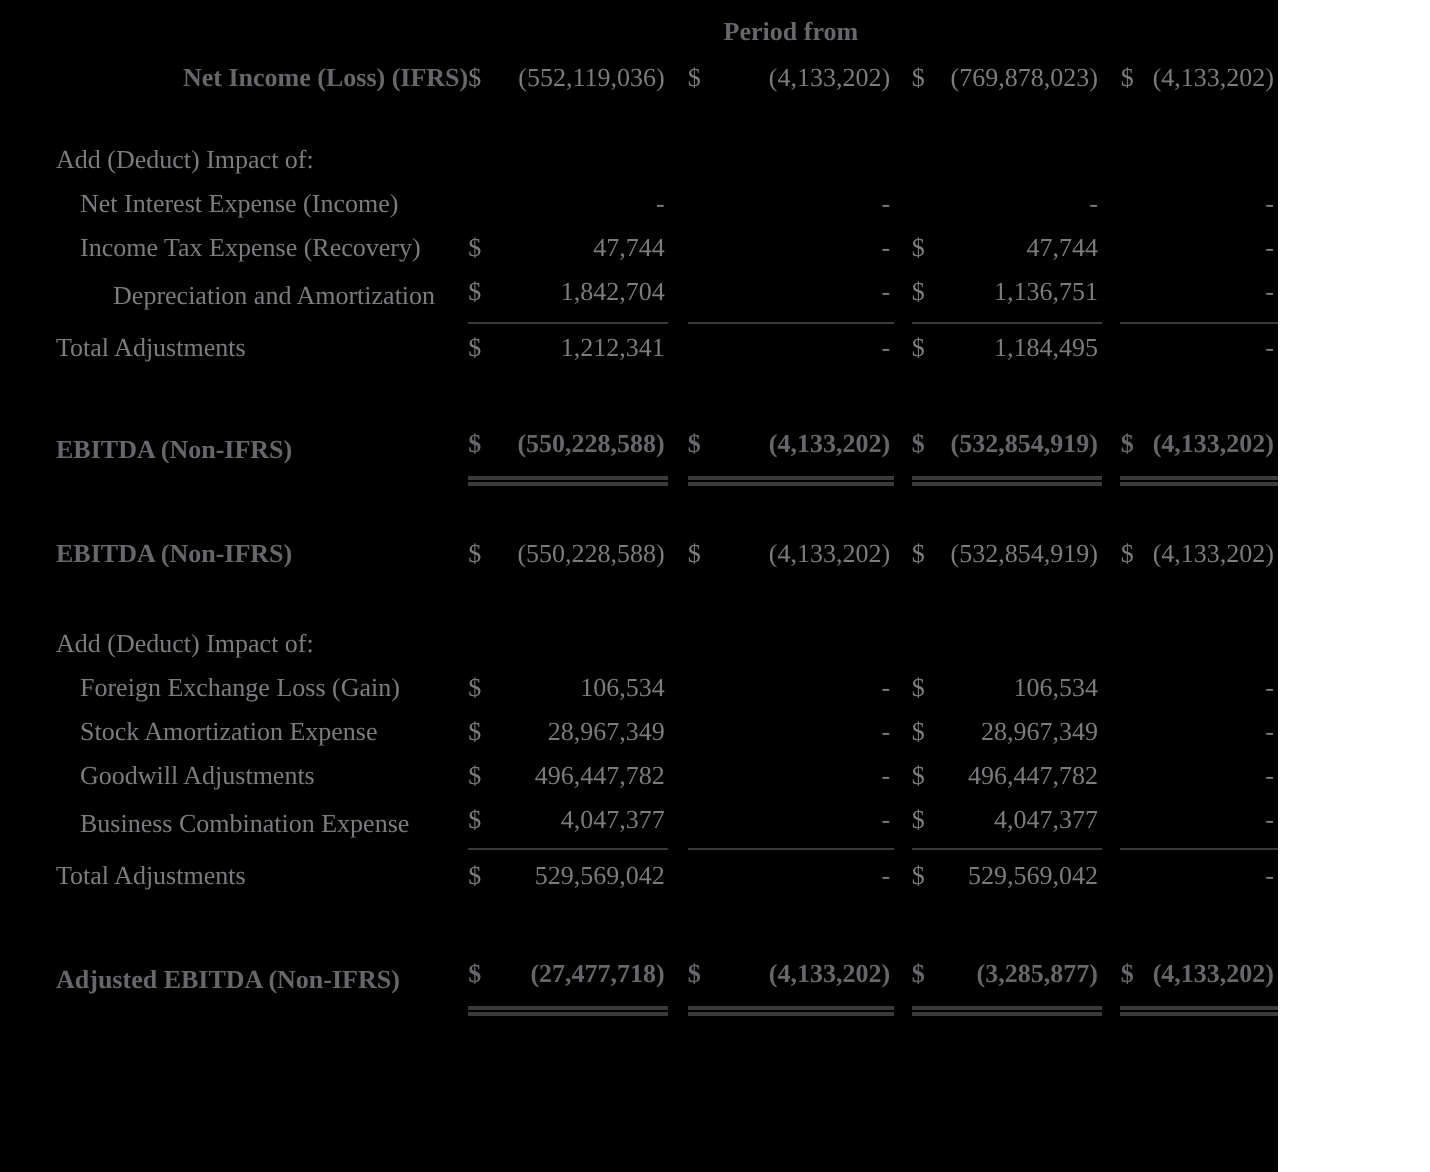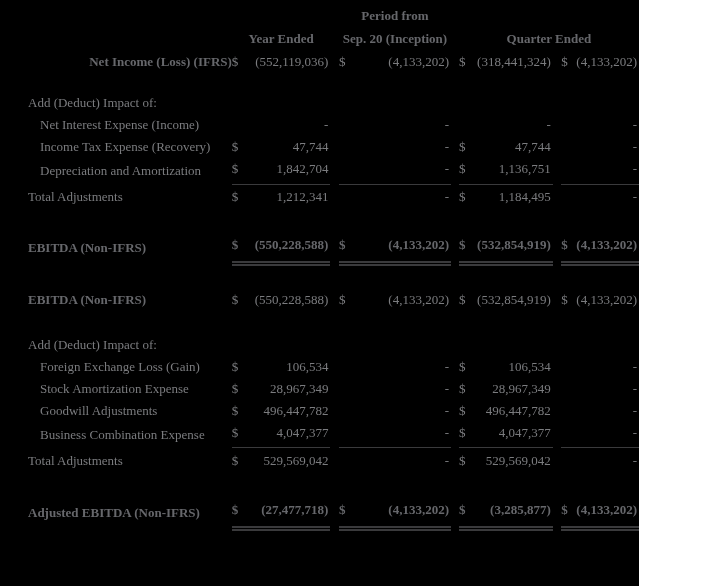--- a/index.html
+++ b/index.html
@@ -71,28 +71,20 @@
     </colgroup>
     <thead>
       <tr>
         <td></td>
         <td></td>
         <td></td>
         <td class="hc">Period from</td>
         <td></td>
         <td colspan="3"></td>
       </tr>
-      <tr>
-        <td></td>
-        <td class="hc">Year Ended</td>
-        <td></td>
-        <td class="hc">Sep. 20 (Inception)</td>
-        <td></td>
-        <td class="hc" colspan="3">Quarter Ended</td>
-      </tr>
     </thead>
     <tbody>
         <tr style="height: 24px; text-align: right;">
           <td class="label bold">Net Income (Loss) (IFRS)</td>
           <td class="num">
             <div class="cellflex">
               <span class="d">$</span>
               <span class="v">(552,119,036)</span>
             </div>
           </td>
@@ -100,21 +92,21 @@
           <td class="num">
             <div class="cellflex">
               <span class="d">$</span>
               <span class="v">(4,133,202)</span>
             </div>
           </td>
           <td class="gap"></td>
           <td class="num">
             <div class="cellflex">
               <span class="d">$</span>
-              <span class="v">(318,441,324)</span>
+              <span class="v">(769,878,023)</span>
             </div>
           </td>
           <td class="gap"></td>
           <td class="num">
             <div class="cellflex">
               <span class="d">$</span>
               <span class="v">(4,133,202)</span>
             </div>
           </td>
         </tr>
@@ -184,21 +176,21 @@
             </div>
           </td>
           <td class="gap"></td>
           <td class="num">
             <div class="cellflex">
               <span class="d"></span>
               <span class="v">-</span>
             </div>
           </td>
         </tr>
-        <tr style="height: 26px;">
+        <tr style="height: 26px; text-align: center;">
           <td class="label indent">Depreciation and Amortization</td>
           <td class="num rule-s">
             <div class="cellflex">
               <span class="d">$</span>
               <span class="v">1,842,704</span>
             </div>
           </td>
           <td class="gap"></td>
           <td class="num rule-s">
             <div class="cellflex">

